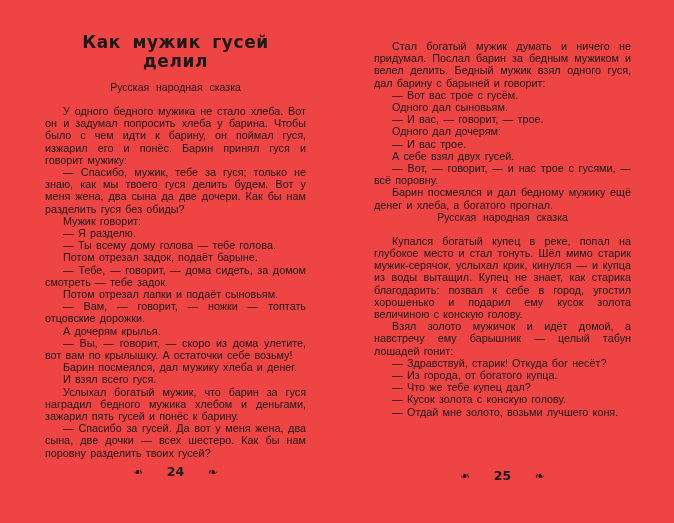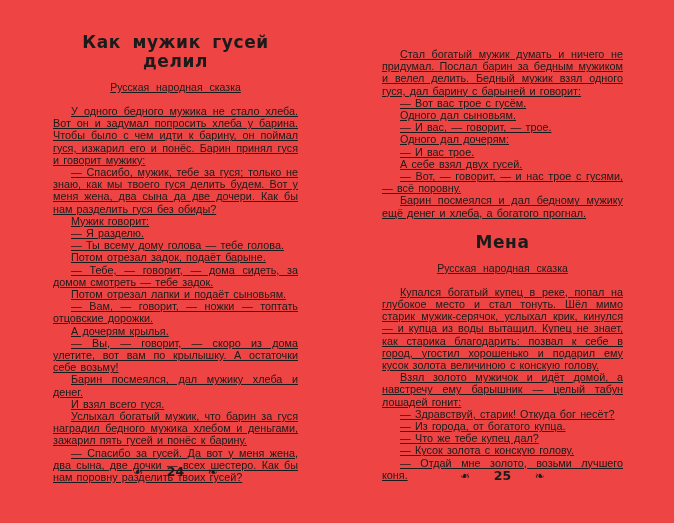--- a/index.html
+++ b/index.html
@@ -24,23 +24,22 @@
     letter-spacing: 0.6px;
     word-spacing: 5px;
     margin: 0 0 10px 0;
   }
   .story-title.inner { margin-top: 14px; }
   .story-subtitle {
     font-size: 10.5px;
     text-align: center;
     word-spacing: 4px;
     margin: 0 0 12px 0;
-    text-decoration: underline;
   }
-  .paras { margin: 8px; text-decoration: underline; }
+  .paras { margin: 0; }
   .para {
     font-size: 10.8px;
     line-height: 12.2px;
     text-align: justify;
     text-indent: 18px;
     word-spacing: 1.2px;
     margin: 0;
   }
   .footer {
     position: absolute;
@@ -97,21 +96,20 @@
         <p class="para">Стал богатый мужик думать и ничего не придумал. Послал барин за бедным мужиком и велел делить. Бедный мужик взял одного гуся, дал барину с барыней и говорит:</p>
         <p class="para">— Вот вас трое с гусём.</p>
         <p class="para">Одного дал сыновьям.</p>
         <p class="para">— И вас, — говорит, — трое.</p>
         <p class="para">Одного дал дочерям:</p>
         <p class="para">— И вас трое.</p>
         <p class="para">А себе взял двух гусей.</p>
         <p class="para">— Вот, — говорит, — и нас трое с гусями, — всё поровну.</p>
         <p class="para">Барин посмеялся и дал бедному мужику ещё денег и хлеба, а богатого прогнал.</p>
       </div>
-    <h1 class="story-title inner">Мена</h1>
     <div class="story-subtitle">Русская народная сказка</div>
     <div class="paras">
         <p class="para">Купался богатый купец в реке, попал на глубокое место и стал тонуть. Шёл мимо старик мужик-серячок, услыхал крик, кинулся — и купца из воды вытащил. Купец не знает, как старика благодарить: позвал к себе в город, угостил хорошенько и подарил ему кусок золота величиною с конскую голову.</p>
         <p class="para">Взял золото мужичок и идёт домой, а навстречу ему барышник — целый табун лошадей гонит:</p>
         <p class="para">— Здравствуй, старик! Откуда бог несёт?</p>
         <p class="para">— Из города, от богатого купца.</p>
         <p class="para">— Что же тебе купец дал?</p>
         <p class="para">— Кусок золота с конскую голову.</p>
         <p class="para">— Отдай мне золото, возьми лучшего коня.</p>
       </div>

